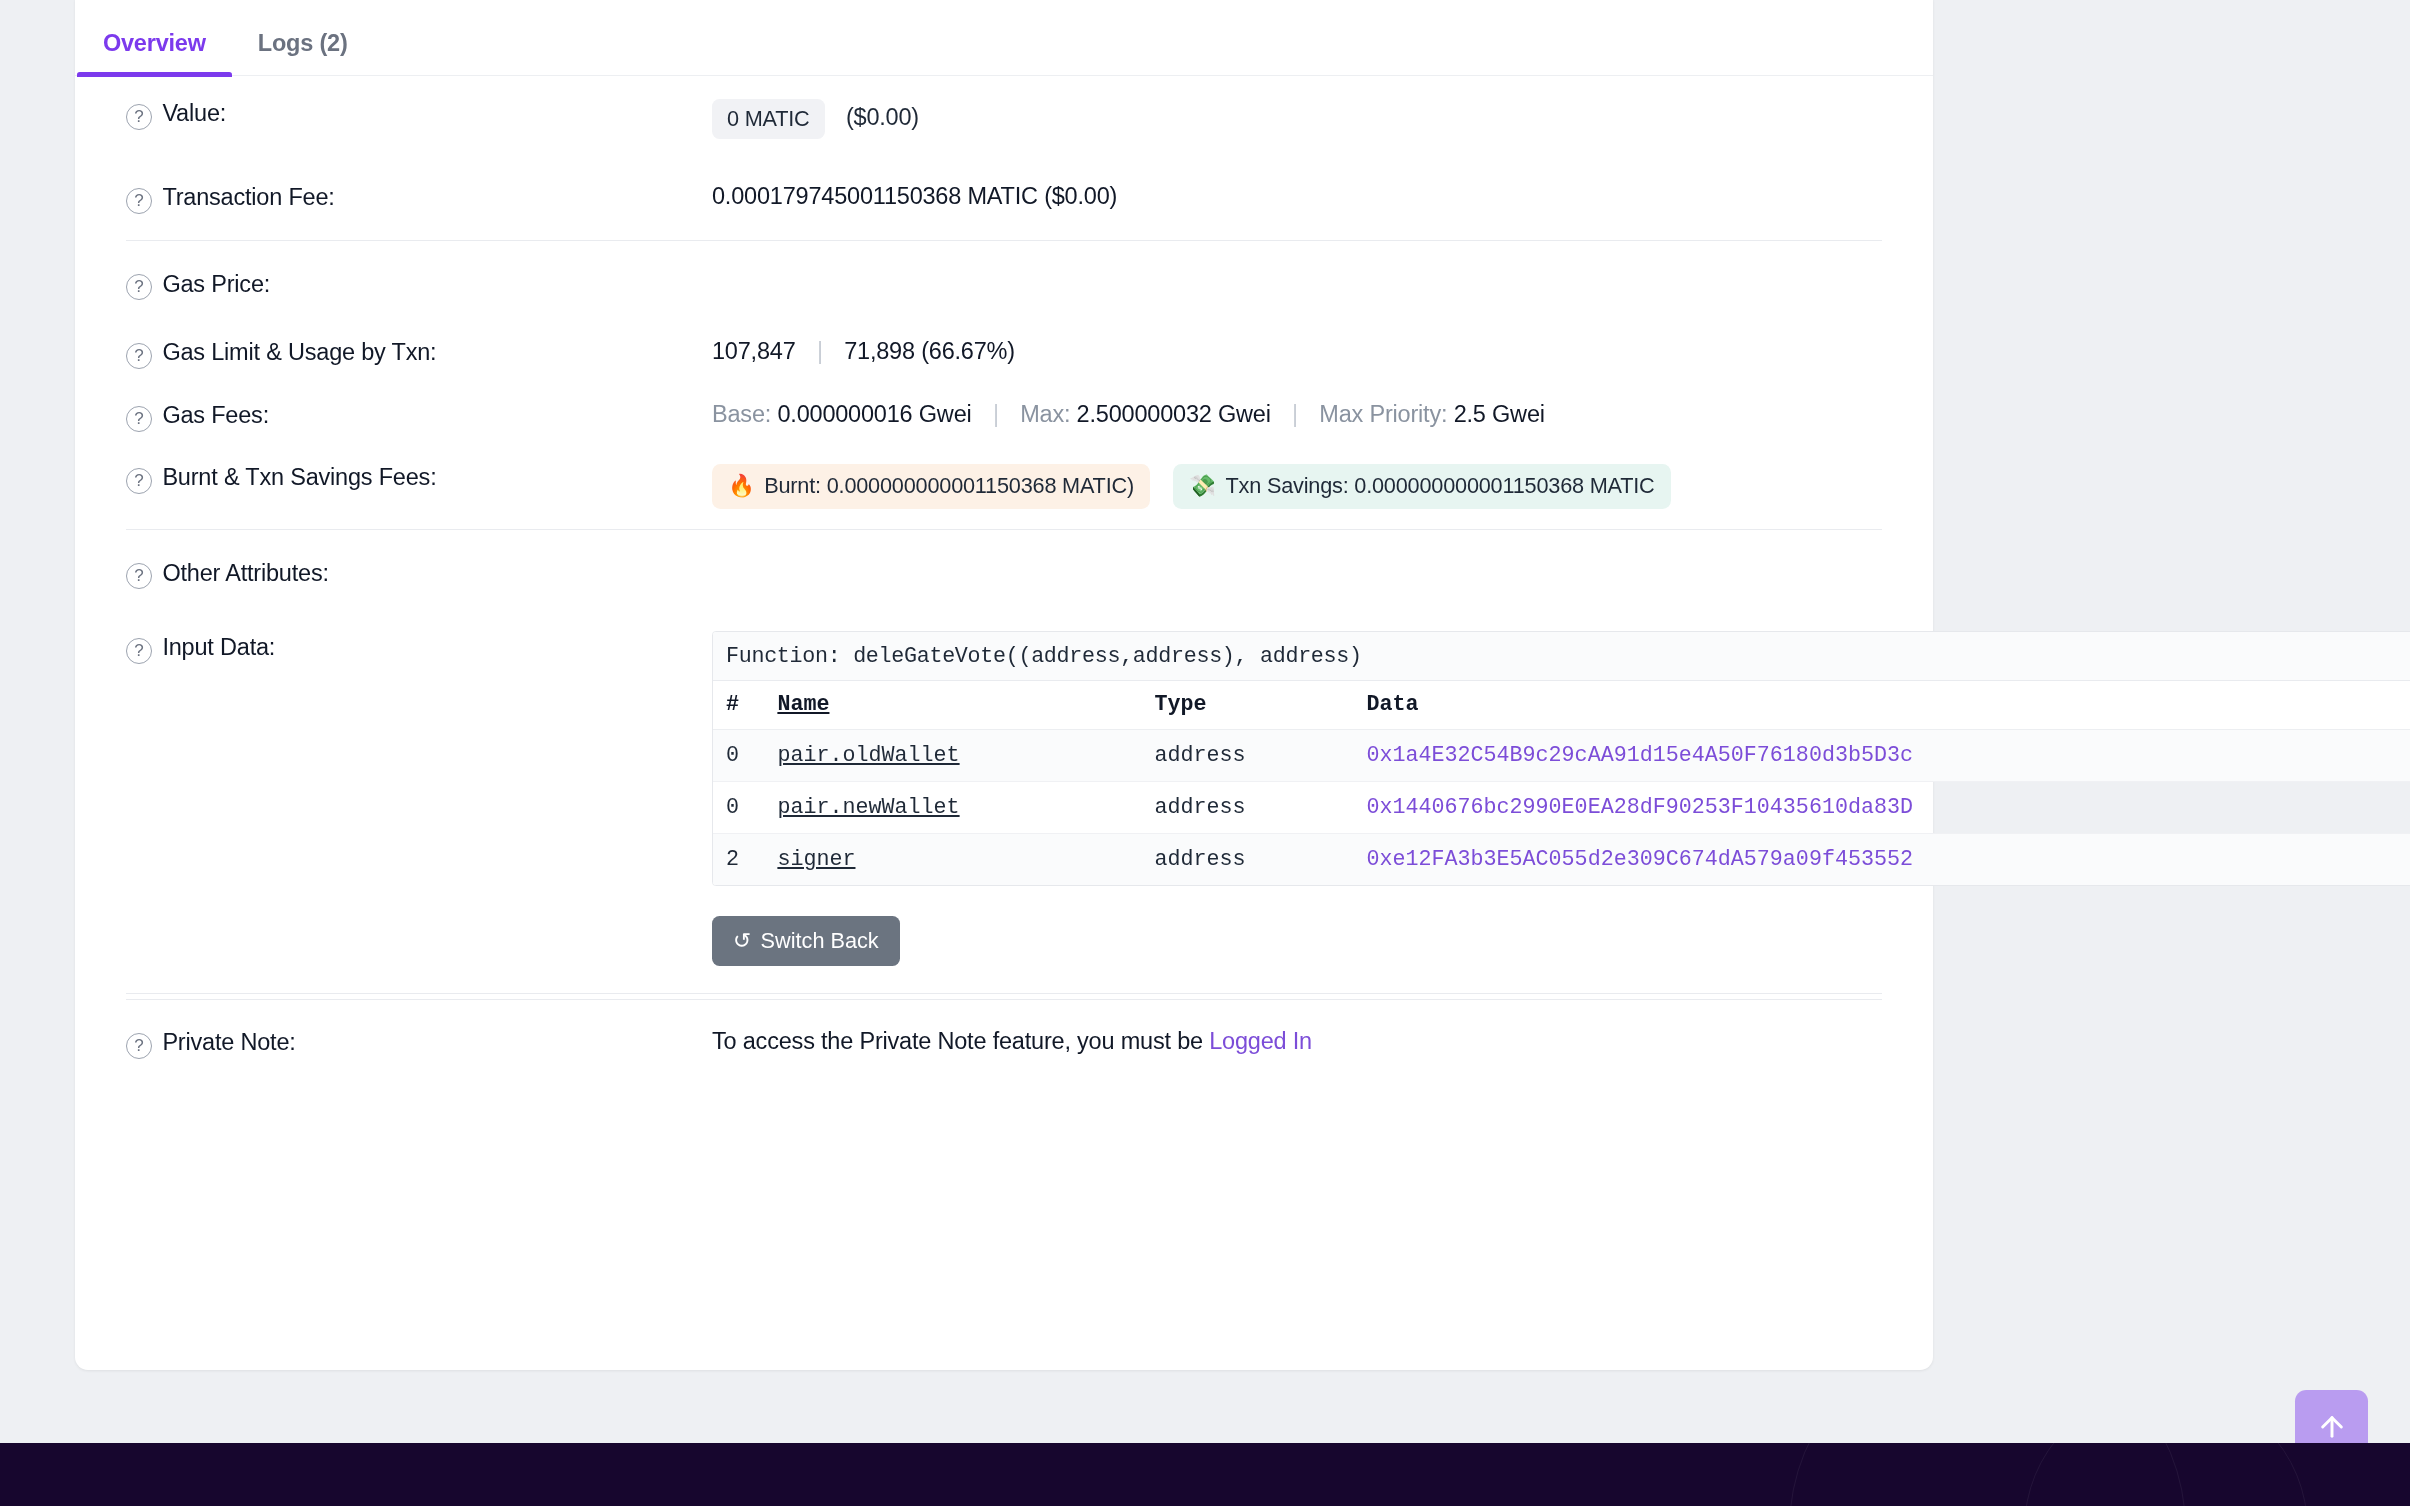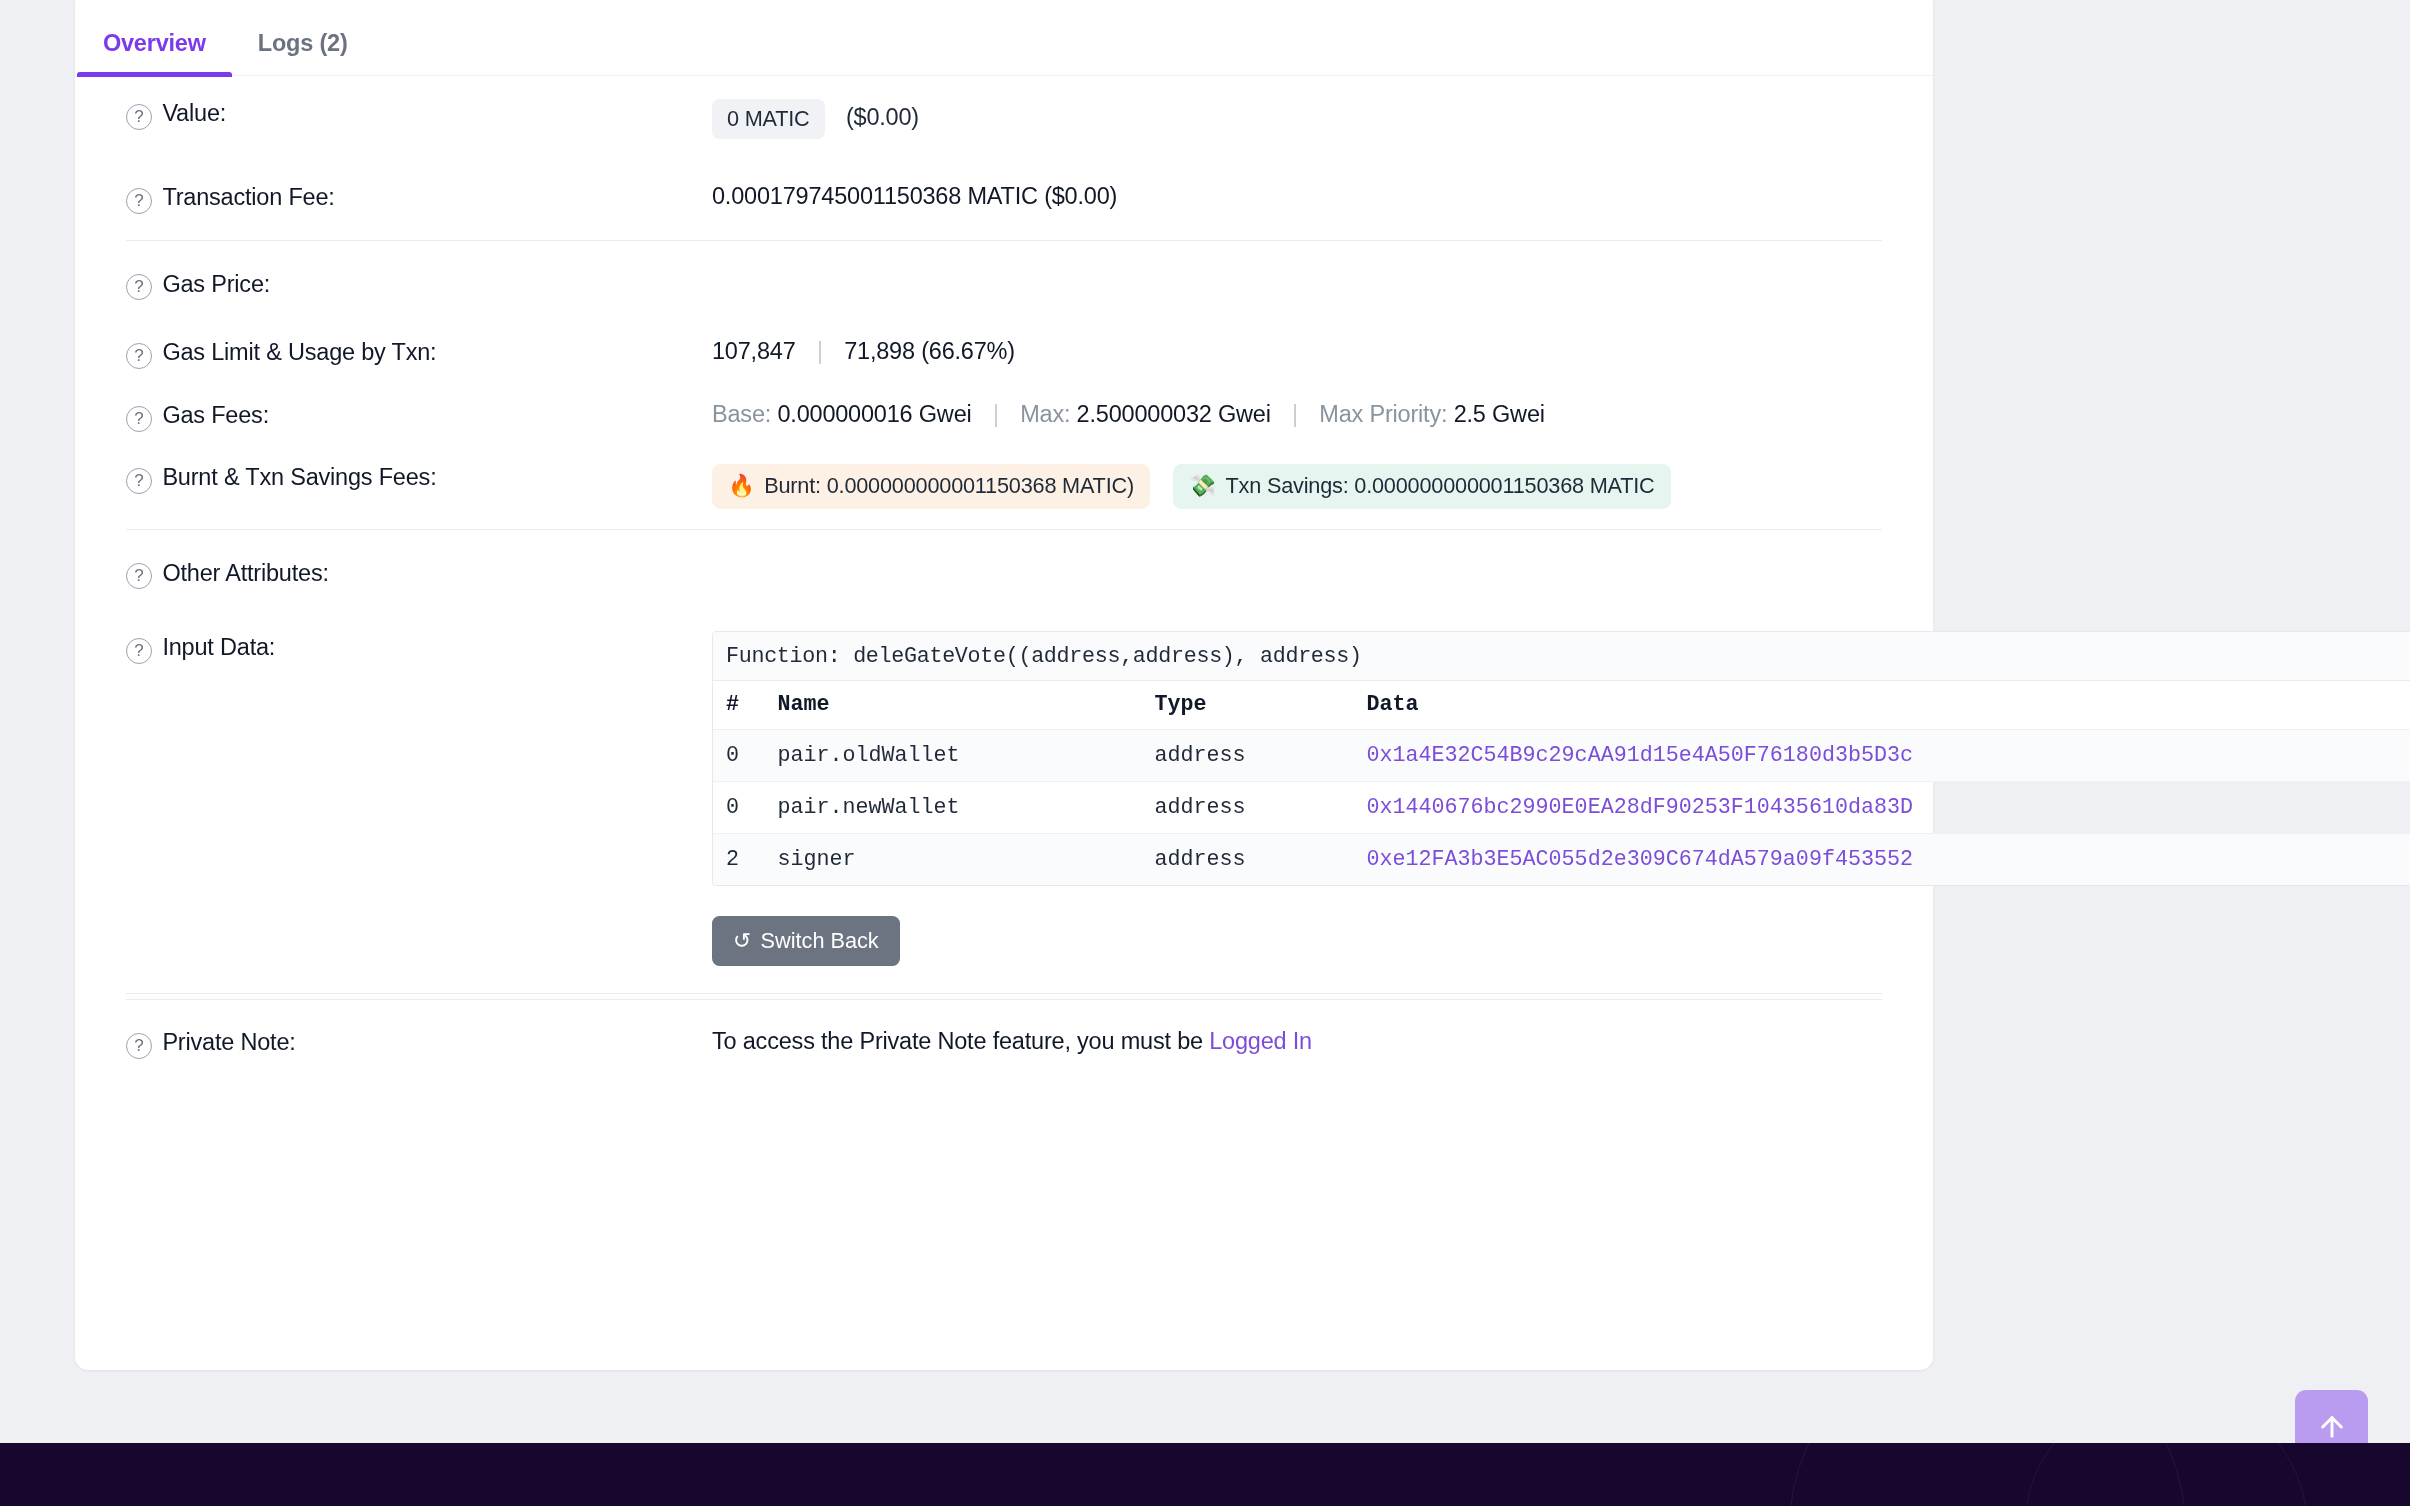--- a/index.html
+++ b/index.html
@@ -96,21 +96,21 @@
     background:#ffffff; border-bottom:1.4px solid #eceef1;
   }
   td {
     font-family:"Liberation Mono", monospace; font-size:21.7px;
     padding:13px 9.4px; color:#1f2937; border-bottom:1.4px solid #f0f1f4;
     white-space:nowrap;
   }
   tr:last-child td { border-bottom:none; }
   tr.alt td { background:#fafbfc; }
   .c-idx { width:55px; padding-left:13px !important; }
-  .c-name { width:377px; }
+  .c-name { width:377px;text-decoration:underline; }
   .c-type { width:212px; }
   .addr { color:#7c4dd8; }
 
   .switchback {
     margin-top:30px; display:inline-flex; align-items:center; gap:9.4px;
     background:#6b7480; color:#fff; border:none; border-radius:7.5px;
     padding:12.2px 21px; font-size:21.7px; cursor:pointer;
     font-family:"Liberation Sans", sans-serif;
   }
 

